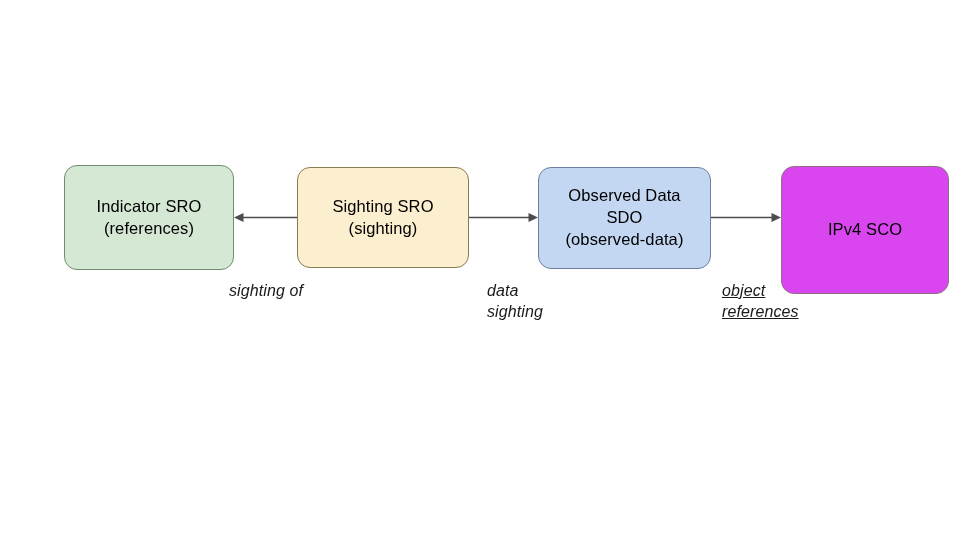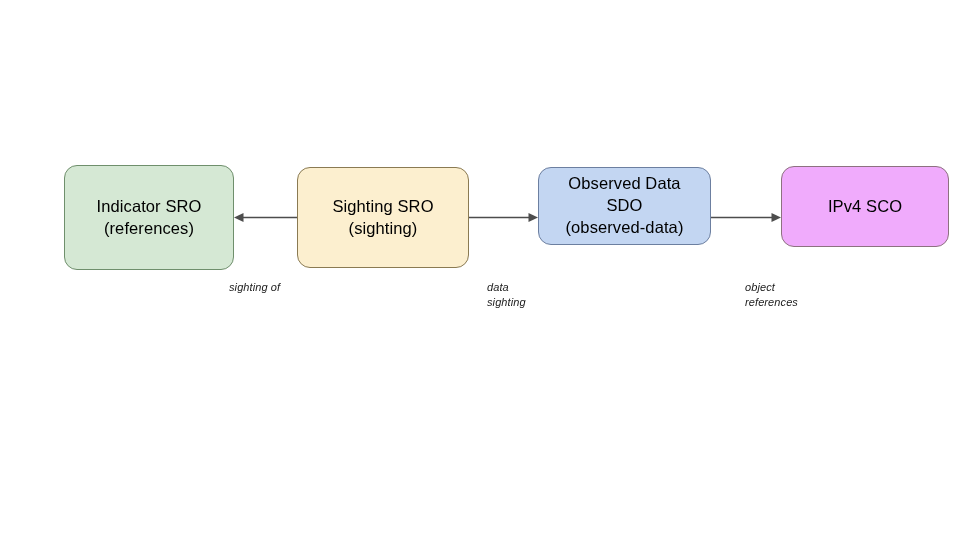--- a/index.html
+++ b/index.html
@@ -40,27 +40,27 @@
     background: #d5e8d4;
     border-color: #6f8f6c;
   }
   #node-sighting {
     left: 297px; top: 167px;  width: 172px;  height: 101px;
     background: #fcefcf;
     border-color: #8a7a52;
     text-align: center;
   }
   #node-observed {
-    left: 538px; top: 167px;  width: 173px;  height: 78px;
+    left: 538px; top: 167px;  width: 173px;  height: 102px;
     background: #c3d6f2;
     border-color: #6c7fa0;
   }
   #node-ipv4 {
-    left: 781px; top: 166px;  width: 168px;  height: 81px;
-    background: #f0abfc;
+    left: 781px; top: 166px;  width: 168px;  height: 128px;
+    background: #d946ef;
     border-color: #8d7180;
   }
   .edge-svg {
     position: absolute;
     left: 0; top: 0;
     width: 960px;
     height: 540px;
     overflow: visible;
     pointer-events: none;
   }
@@ -70,29 +70,29 @@
     fill: none;
   }
   .edge-head {
     fill: #4d4d4d;
     stroke: none;
   }
   .edge-label {
     position: absolute;
     font-family: "Liberation Sans", sans-serif;
     font-style: italic;
-    font-size: 11px;
+    font-size: 16px;
     line-height: 1.32;
     color: #1a1a1a;
     white-space: pre-line;
     letter-spacing: 0.1px;
   }
   #label-sighting-of { left: 229px; top: 280px; }
   #label-data-observed { left: 487px; top: 280px; }
-  #label-object-references { left: 745px; top: 280px; }
+  #label-object-references { left: 722px; top: 280px; text-decoration: underline; }
 </style>
 </head>
 <body>
 
 <div id="canvas">
 
   <svg class="edge-svg" viewBox="0 0 960 540">
 
     <g>
       <line class="edge-line" x1="297" y1="217.5" x2="241" y2="217.5"></line>

